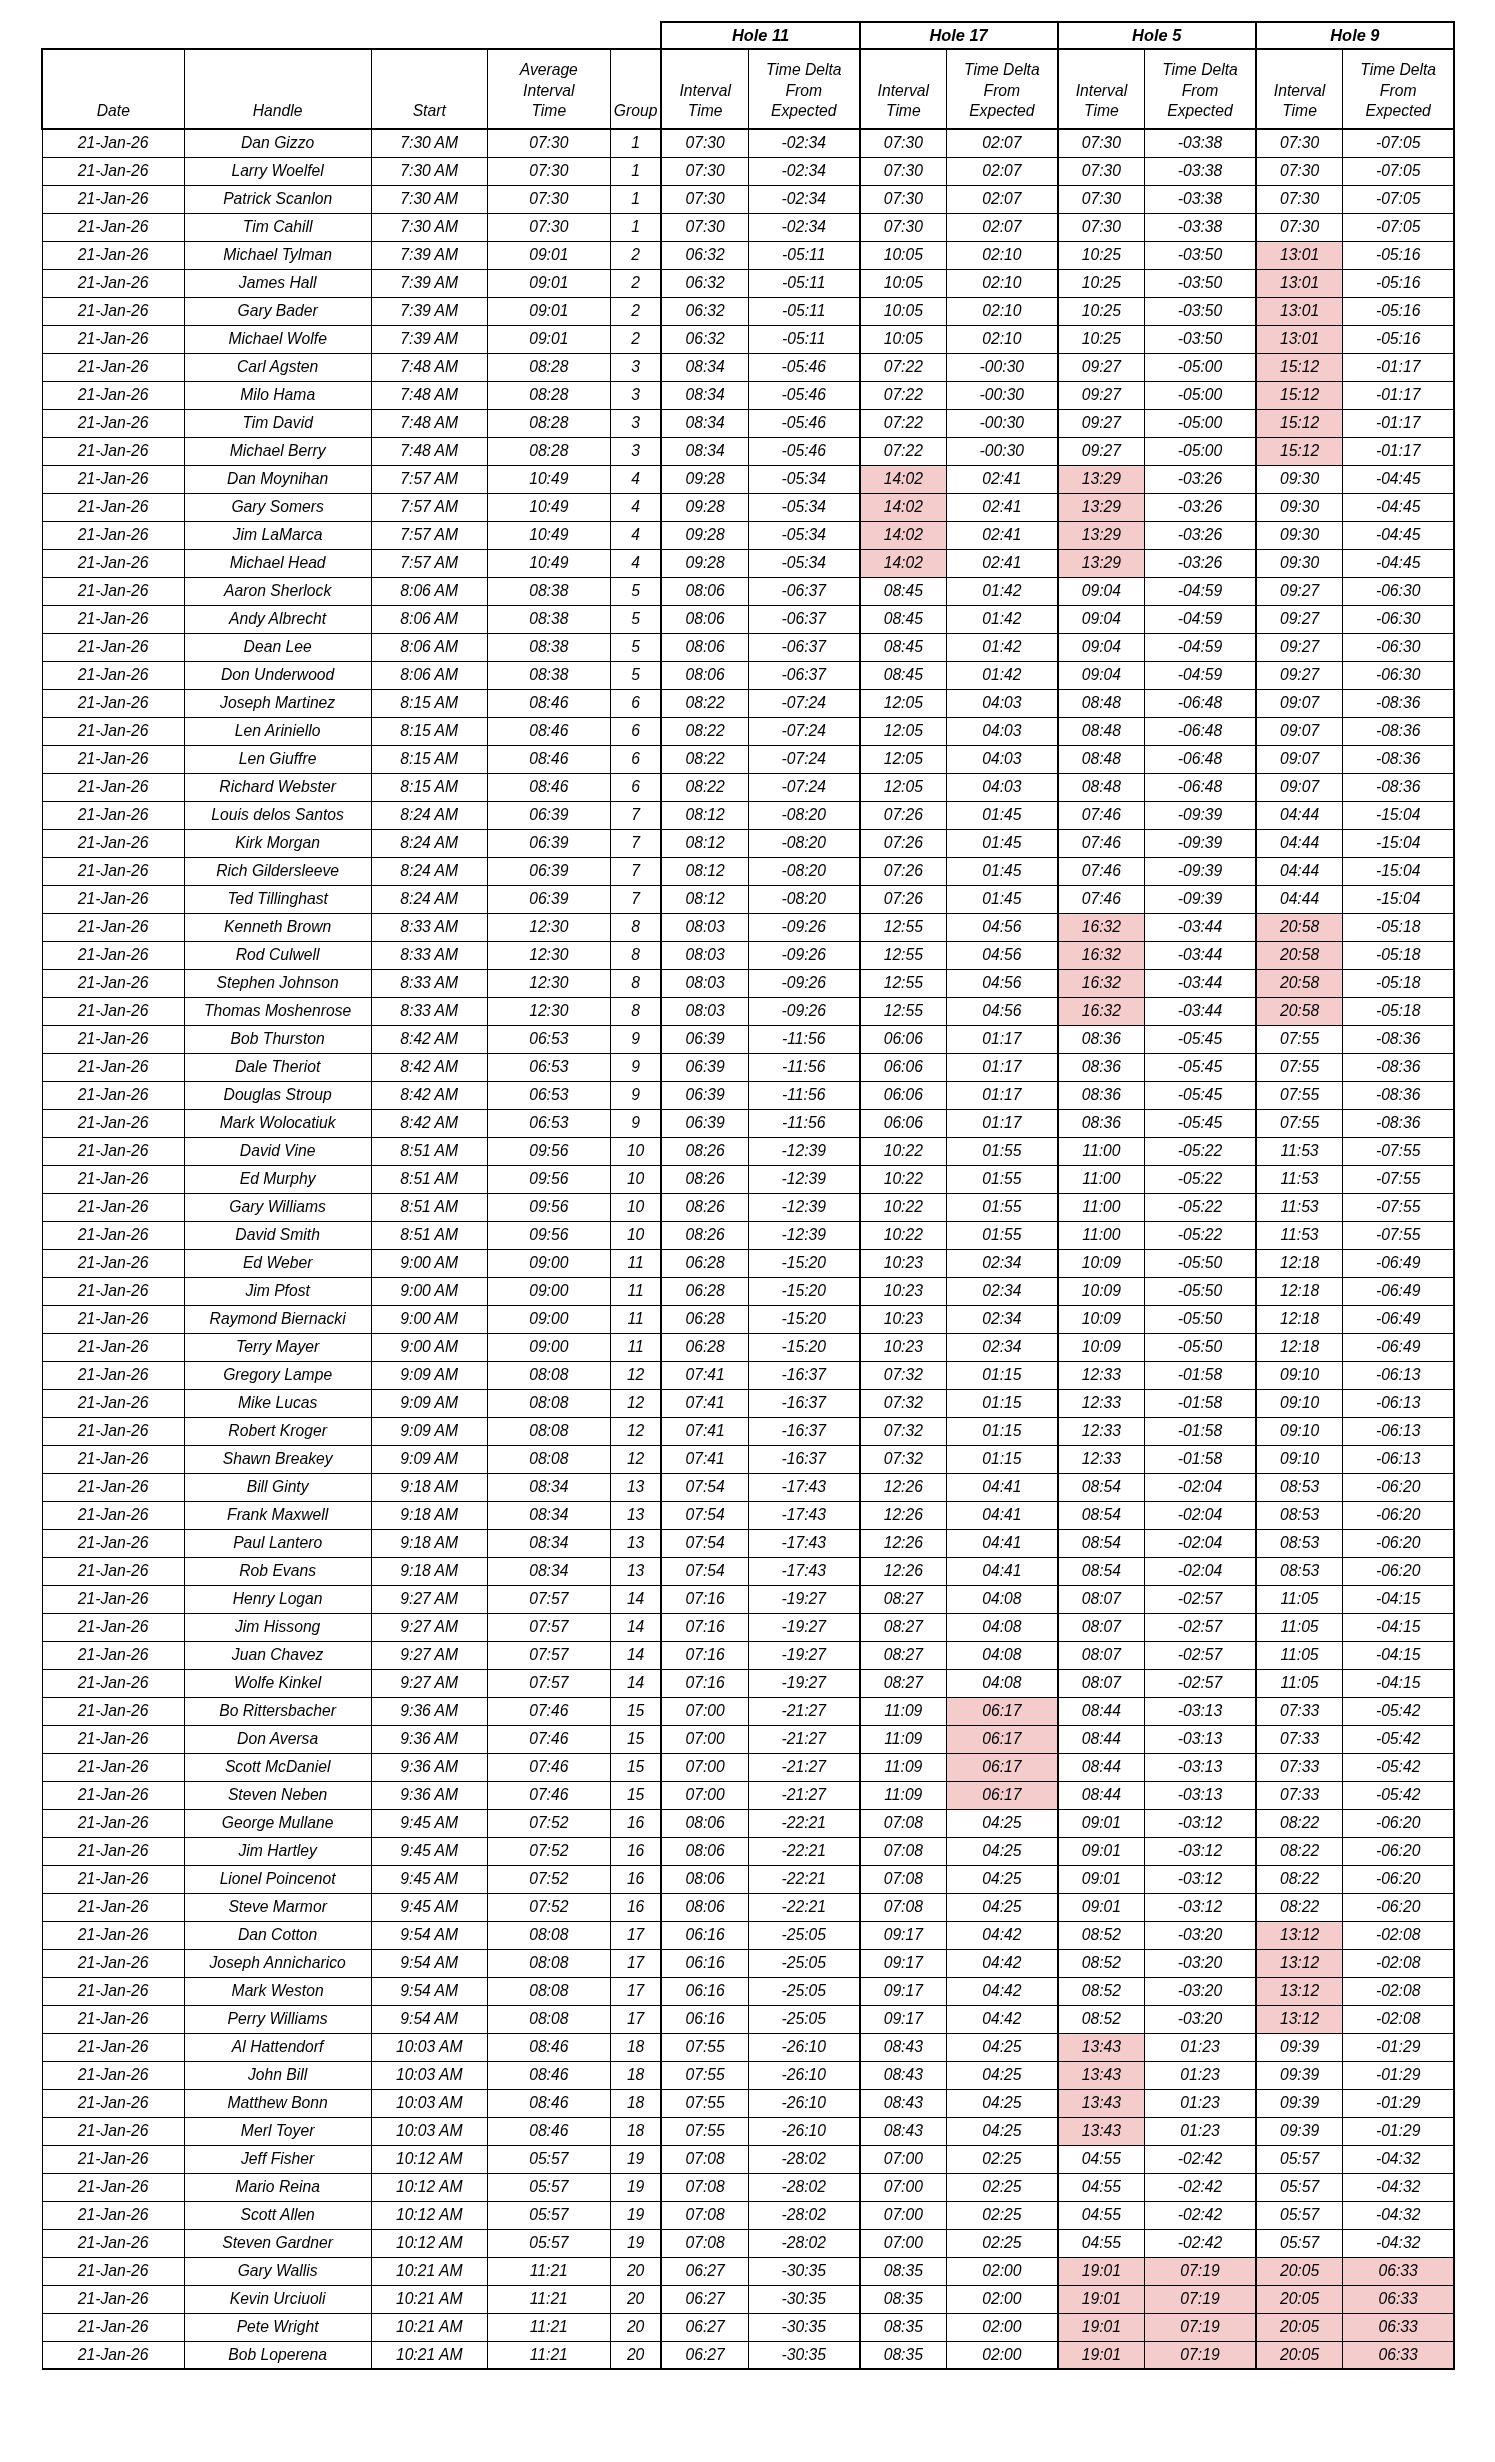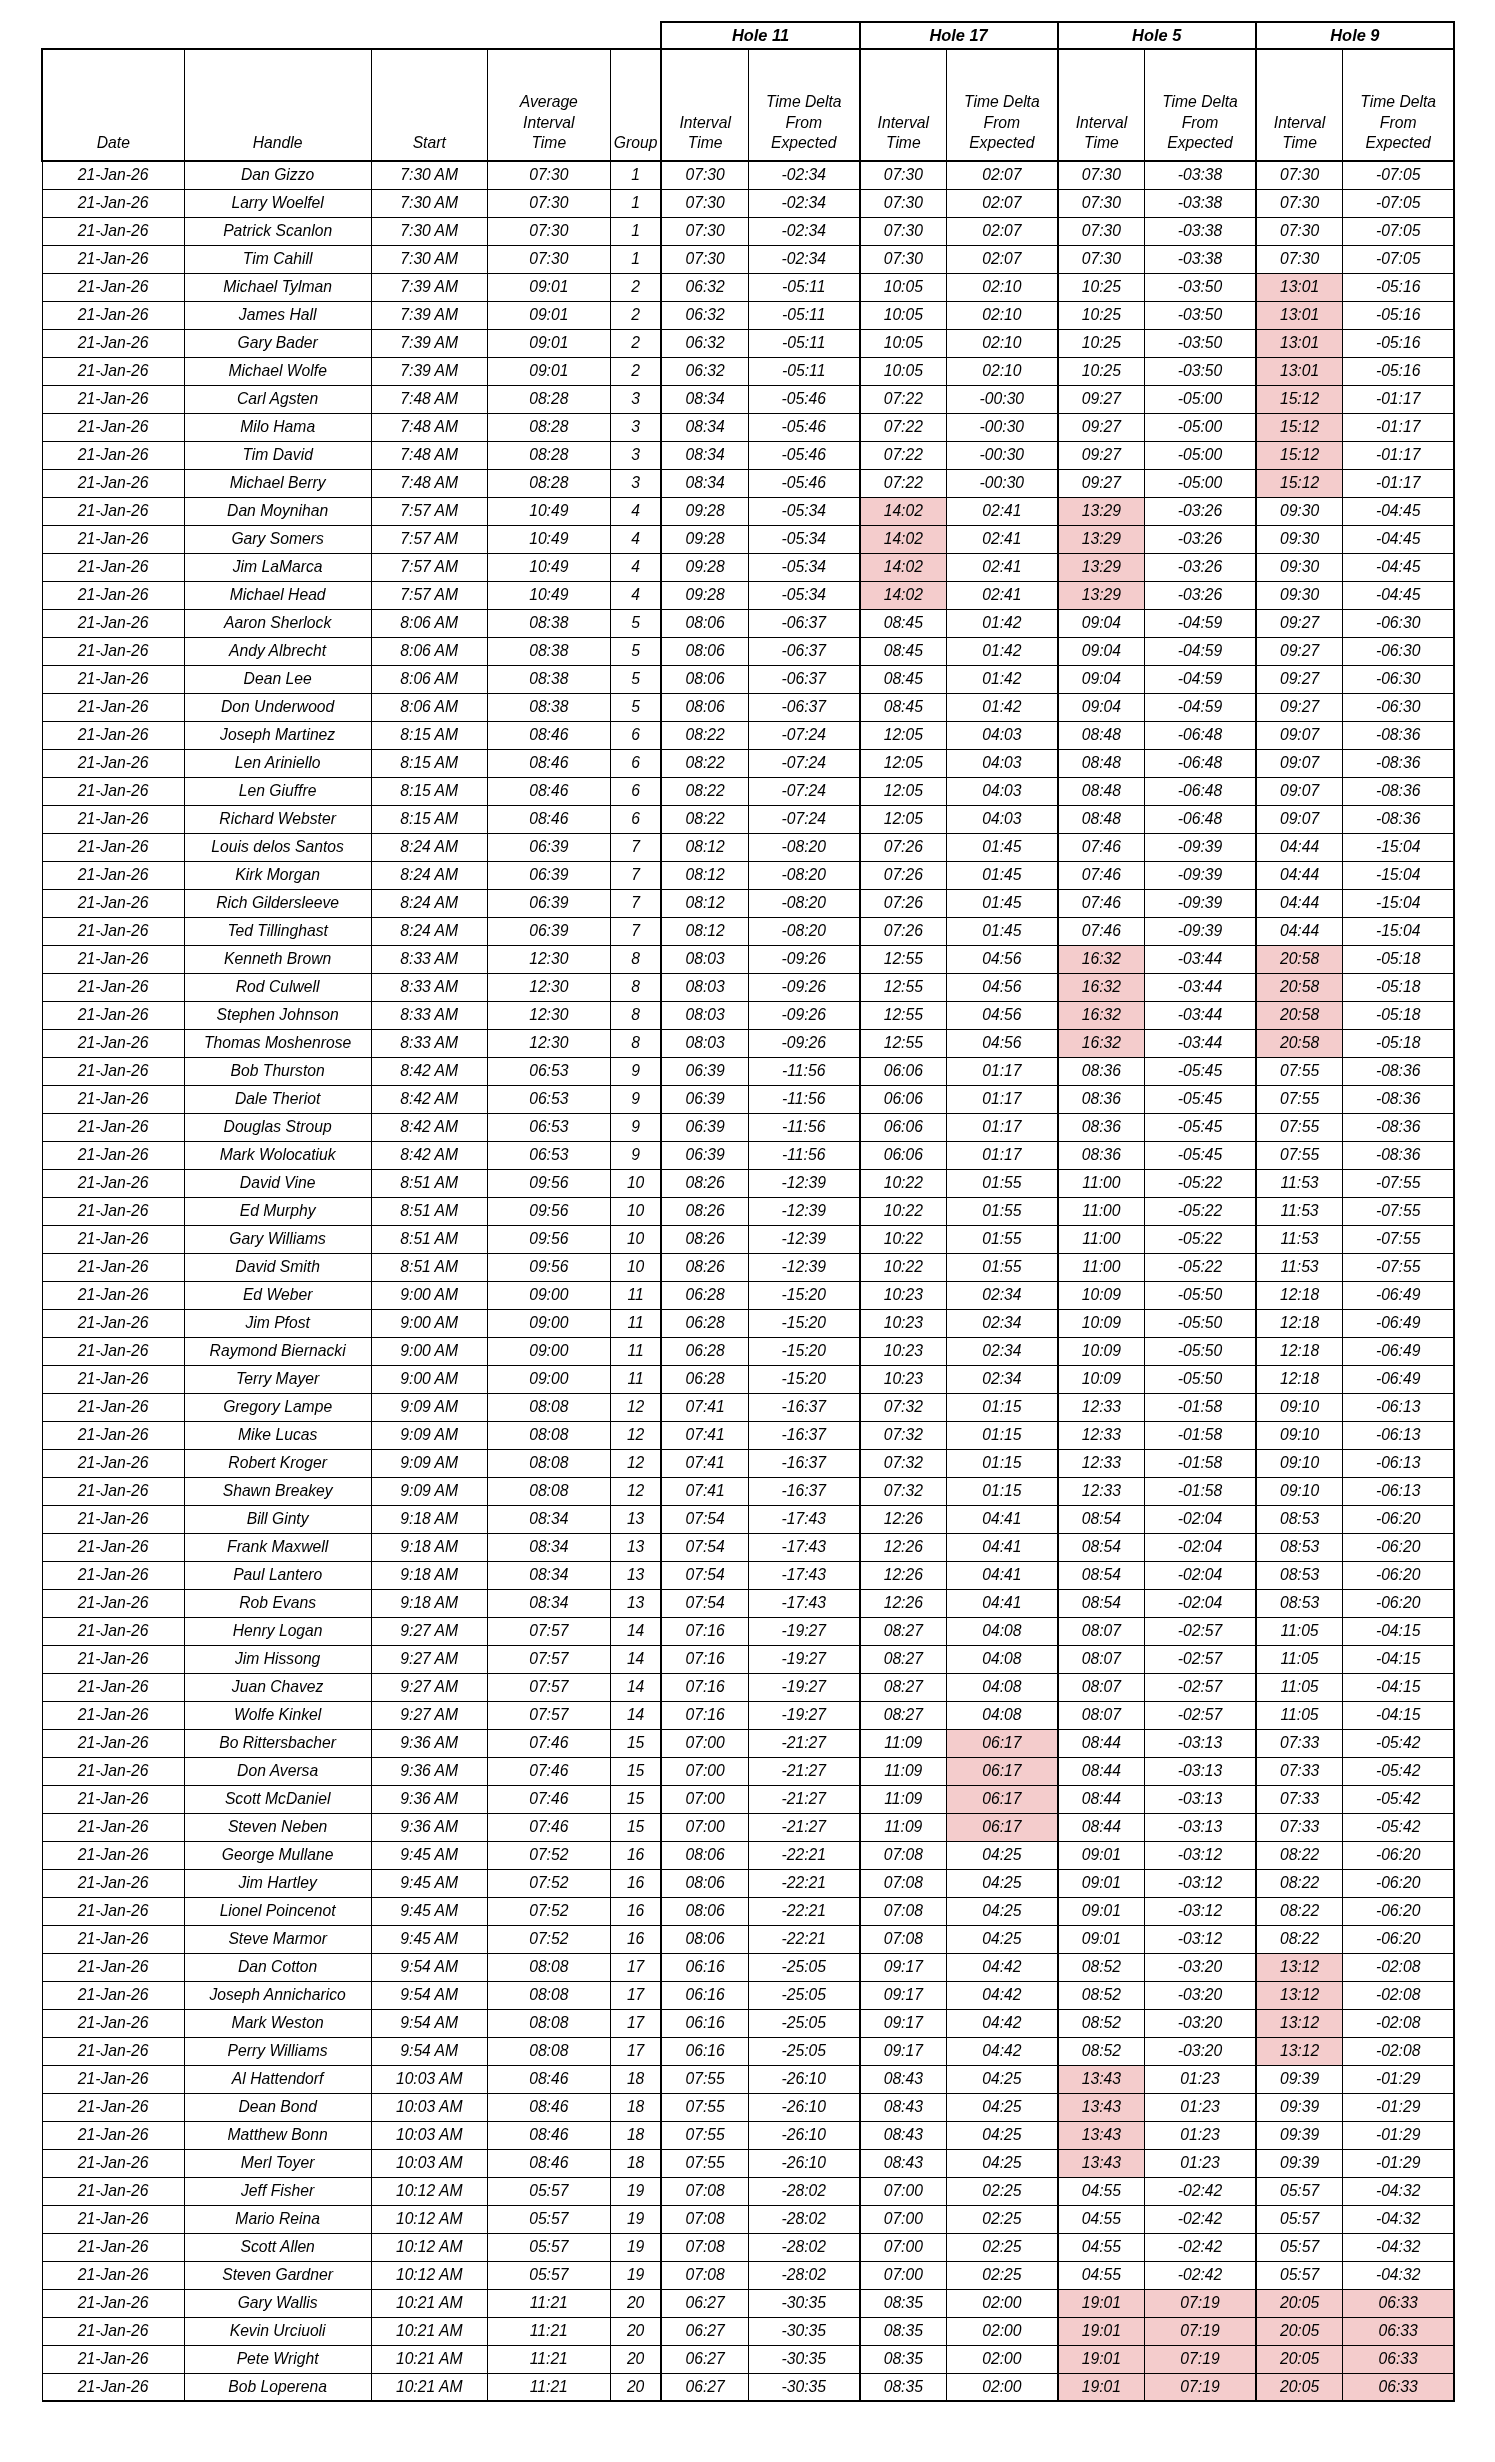--- a/index.html
+++ b/index.html
@@ -38,21 +38,21 @@
     vertical-align: middle;
   }
   
   tr.col-row th {
     border: 0.7px solid #000;
     border-top: 2.2px solid #000;
     border-bottom: 2.2px solid #000;
     vertical-align: bottom;
     padding: 0 3px 6px 3px;
     white-space: pre-line;
-    height: 112px;
+    height: 80px;
     line-height: 1.32;
   }
   tr.col-row th.first { border-left: 2.2px solid #000; margin-top: 16px; }
   tr.col-row th.lb-last { border-right: 2.2px solid #000; }
   
   tbody td {
     border: 0.7px solid #000;
     height: 28px;
     padding: 0 3px;
     vertical-align: middle;
@@ -1152,21 +1152,21 @@
           <td>-26:10</td>
           <td class="bl">08:43</td>
           <td>04:25</td>
           <td class="bl hl">13:43</td>
           <td>01:23</td>
           <td class="bl">09:39</td>
           <td class="er">-01:29</td>
         </tr>
         <tr>
           <td>21-Jan-26</td>
-          <td>Dean Bond</td>
+          <td>John Bill</td>
           <td>10:03 AM</td>
           <td>08:46</td>
           <td>18</td>
           <td class="bl">07:55</td>
           <td>-26:10</td>
           <td class="bl">08:43</td>
           <td>04:25</td>
           <td class="bl hl">13:43</td>
           <td>01:23</td>
           <td class="bl">09:39</td>

